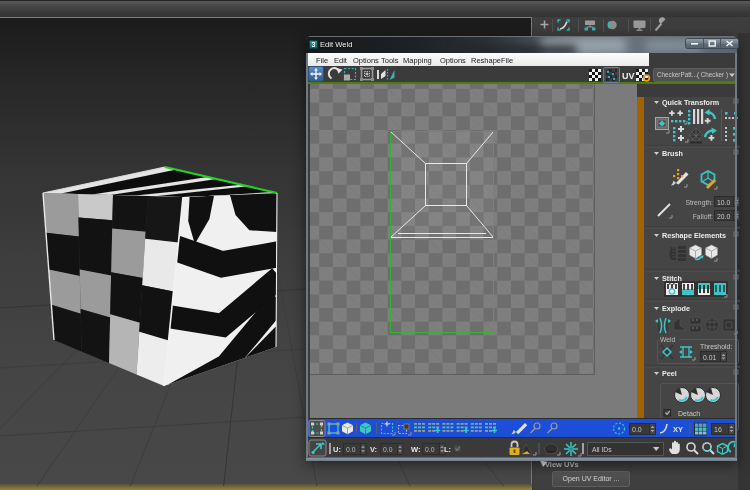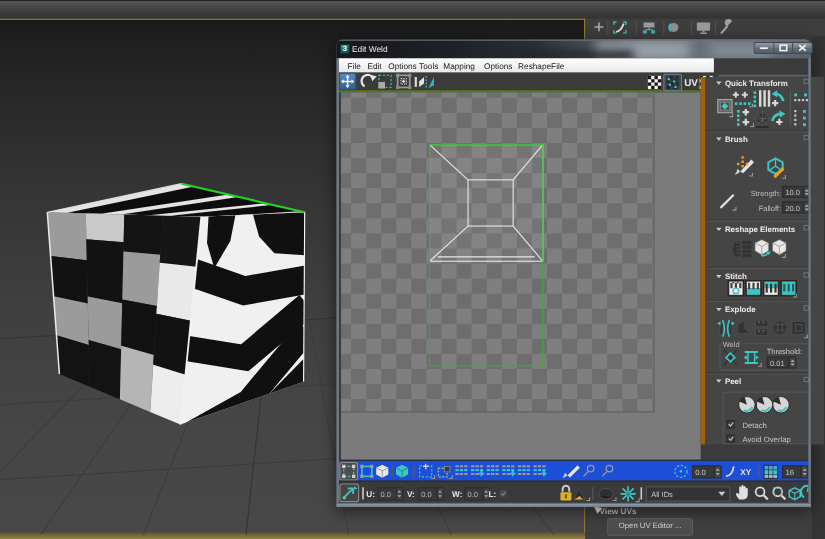--- a/index.html
+++ b/index.html
@@ -223,21 +223,21 @@
           <line x1="80.5" y1="47.5" x2="115.5" y2="79.5"></line>
           <line x1="183.5" y1="47.5" x2="156.5" y2="79.5"></line>
           <line x1="80.5" y1="153.5" x2="115.5" y2="121.5"></line>
           <line x1="183.5" y1="153.5" x2="156.5" y2="121.5"></line>
           <line x1="88" y1="149.5" x2="176" y2="149.5"></line>
         </g>
         <rect x="80.5" y="47.5" width="103" height="201" fill="none" stroke="#2fb52f" stroke-width="1"></rect>
       </svg>
     </div>
 
-    <div class="abs" style="left:329px;top:17px;width:112px;height:334px;background:#454545;border-left:4px solid #a16207">
+    <div class="abs" style="left:329px;top:44px;width:98px;height:334px;background:#454545;border-left:7px solid #a16207">
           <svg class="abs" style="left:0;top:0" width="98" height="334">
             <path d="M10 4 l5 0 -2.5 3 z" fill="#cccccc"></path>
 <text x="18" y="8" fill="#ececec" font-size="7.2" font-weight="bold" font-family="Liberation Sans">Quick Transform</text>
 <rect x="90" y="2" width="4" height="4" fill="none" stroke="#7a7a7a" stroke-width="0.8"></rect>
 <rect x="11.5" y="20.5" width="13" height="12" fill="#676767" stroke="#a8a8a8"></rect>
 <rect x="14" y="23" width="8" height="7" fill="#4a4a4a" stroke="#888" stroke-width="0.7"></rect>
 <path d="M18 23.5 l3.2 3 -3.2 3 -3.2 -3 z" fill="#3ec6c6"></path>
 <path d="M22 36 l3 0 0 -3" fill="none" stroke="#999" stroke-width="1"></path>
 <g fill="#d8d8d8">
               <path d="M30 16 h2 v2 h2 v2 h-2 v2 h-2 v-2 h-2 v-2 h2 z" transform="translate(0,-1) scale(0.9)"></path>

